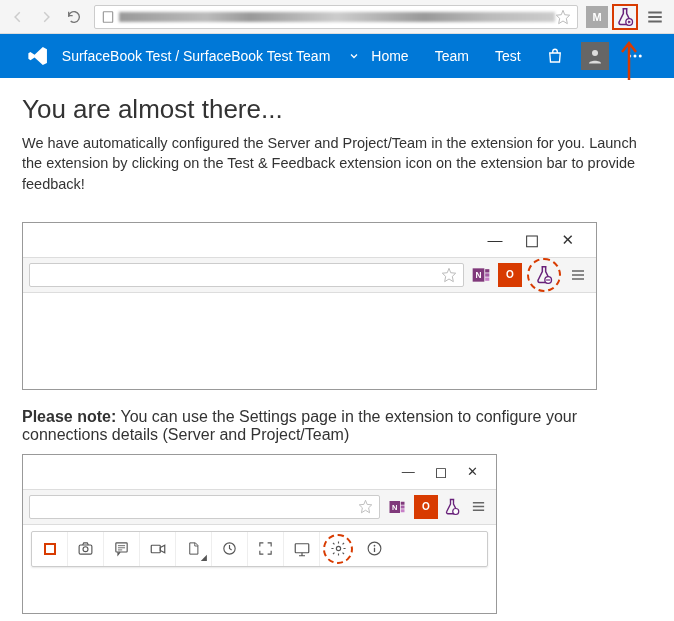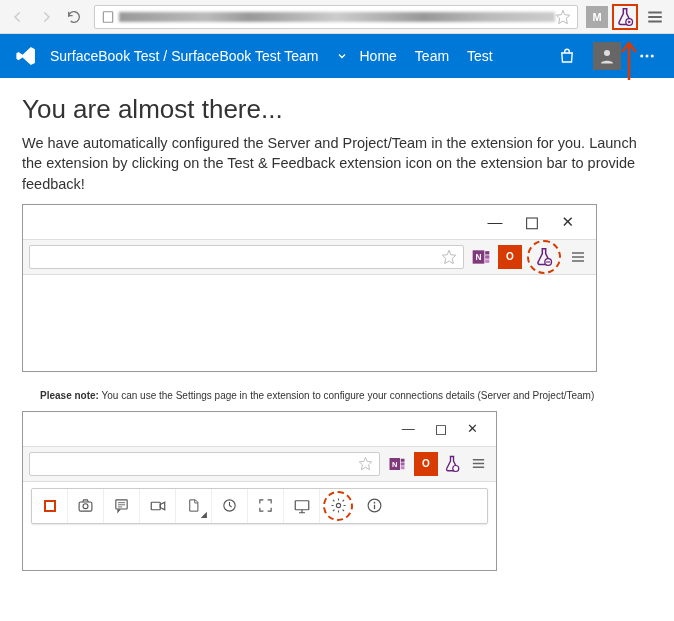--- a/index.html
+++ b/index.html
@@ -14,35 +14,35 @@
   .blurred-url { flex: 1; height: 10px; background: linear-gradient(90deg,#999 0%,#bbb 20%,#999 30%,#ccc 50%,#999 70%,#bbb 85%,#ccc 100%); filter: blur(1.5px); }
   .star-btn { color: #999; }
   .ext-sq { width: 22px; height: 22px; display: flex; align-items: center; justify-content: center; font-size: 11px; font-weight: bold; color: #fff; }
   .ext-m { background: #aaa; }
   .highlight-box { border: 2px solid #d83b01; padding: 1px; }
   .flask-ext { color: #68217a; }
   .menu-icon { width: 26px; height: 26px; display: flex; align-items: center; justify-content: center; }
   .arrow-up { position: absolute; right: 36px; top: 40px; color: #d83b01; font-size: 30px; }
 
   
-  .blue-bar { height: 44px; background: #0078d7; color: #fff; display: flex; align-items: center; padding: 0 12px; gap: 10px; }
+  .blue-bar { height: 44px; background: #0078d7; color: #fff; display: flex; align-items: center; padding: 0 24px; gap: 10px; }
   .vs-logo { width: 28px; height: 28px; display:flex; align-items:center; justify-content:center; }
   .team-path { font-size: 14px; white-space: nowrap; }
   .chev { margin-left: 8px; }
-  .blue-nav { margin-left: 1px; display: flex; gap: 18px; }
+  .blue-nav { margin-left: 1px; display: flex; gap: 26px; }
   .blue-nav-item { cursor: pointer; font-size: 14px; }
   .blue-spacer { flex: 1; }
   .blue-icon { width: 30px; height: 30px; display: flex; align-items:center; justify-content:center; }
   .profile-sq { background: #666; width: 28px; height: 28px; }
 
   
   .content { padding: 16px 22px 24px; }
   .h1 { font-size: 26px; font-weight: 300; color: #333; margin-bottom: 8px; }
-  .para { font-size: 14.5px; line-height: 1.4; margin-bottom: 10px; }
-  .note { font-size: 10px; margin: 18px 18px 10px; }
+  .para { font-size: 14.5px; line-height: 1.4; margin-bottom: 28px; }
+  .note { font-size: 16px; margin: 18px 0 10px; }
   .note b { font-weight: 600; }
 
   
   .mock { border: 1px solid #999; background: #fff; margin-bottom: 8px; }
   .mock-top { height: 34px; display: flex; justify-content: flex-end; align-items: center; gap: 22px; padding-right: 22px; font-size: 15px; }
   .mock-urlrow { height: 36px; border-top:1px solid #ddd; border-bottom:1px solid #ddd; background:#f5f5f5; display:flex; align-items:center; padding:0 6px; gap:5px; }
   .mock-url { flex:1; height:24px; background:#fff; border:1px solid #ccc; border-radius:2px; display:flex; align-items:center; justify-content:flex-end; padding:0 6px; }
   .mock-ext { width:24px; height:24px; display:flex; align-items:center; justify-content:center; font-weight:bold; font-size:10px; }
   .onenote { color:#80397b; }
   .office { background:#d83b01; color:#fff; font-size:10px; }

